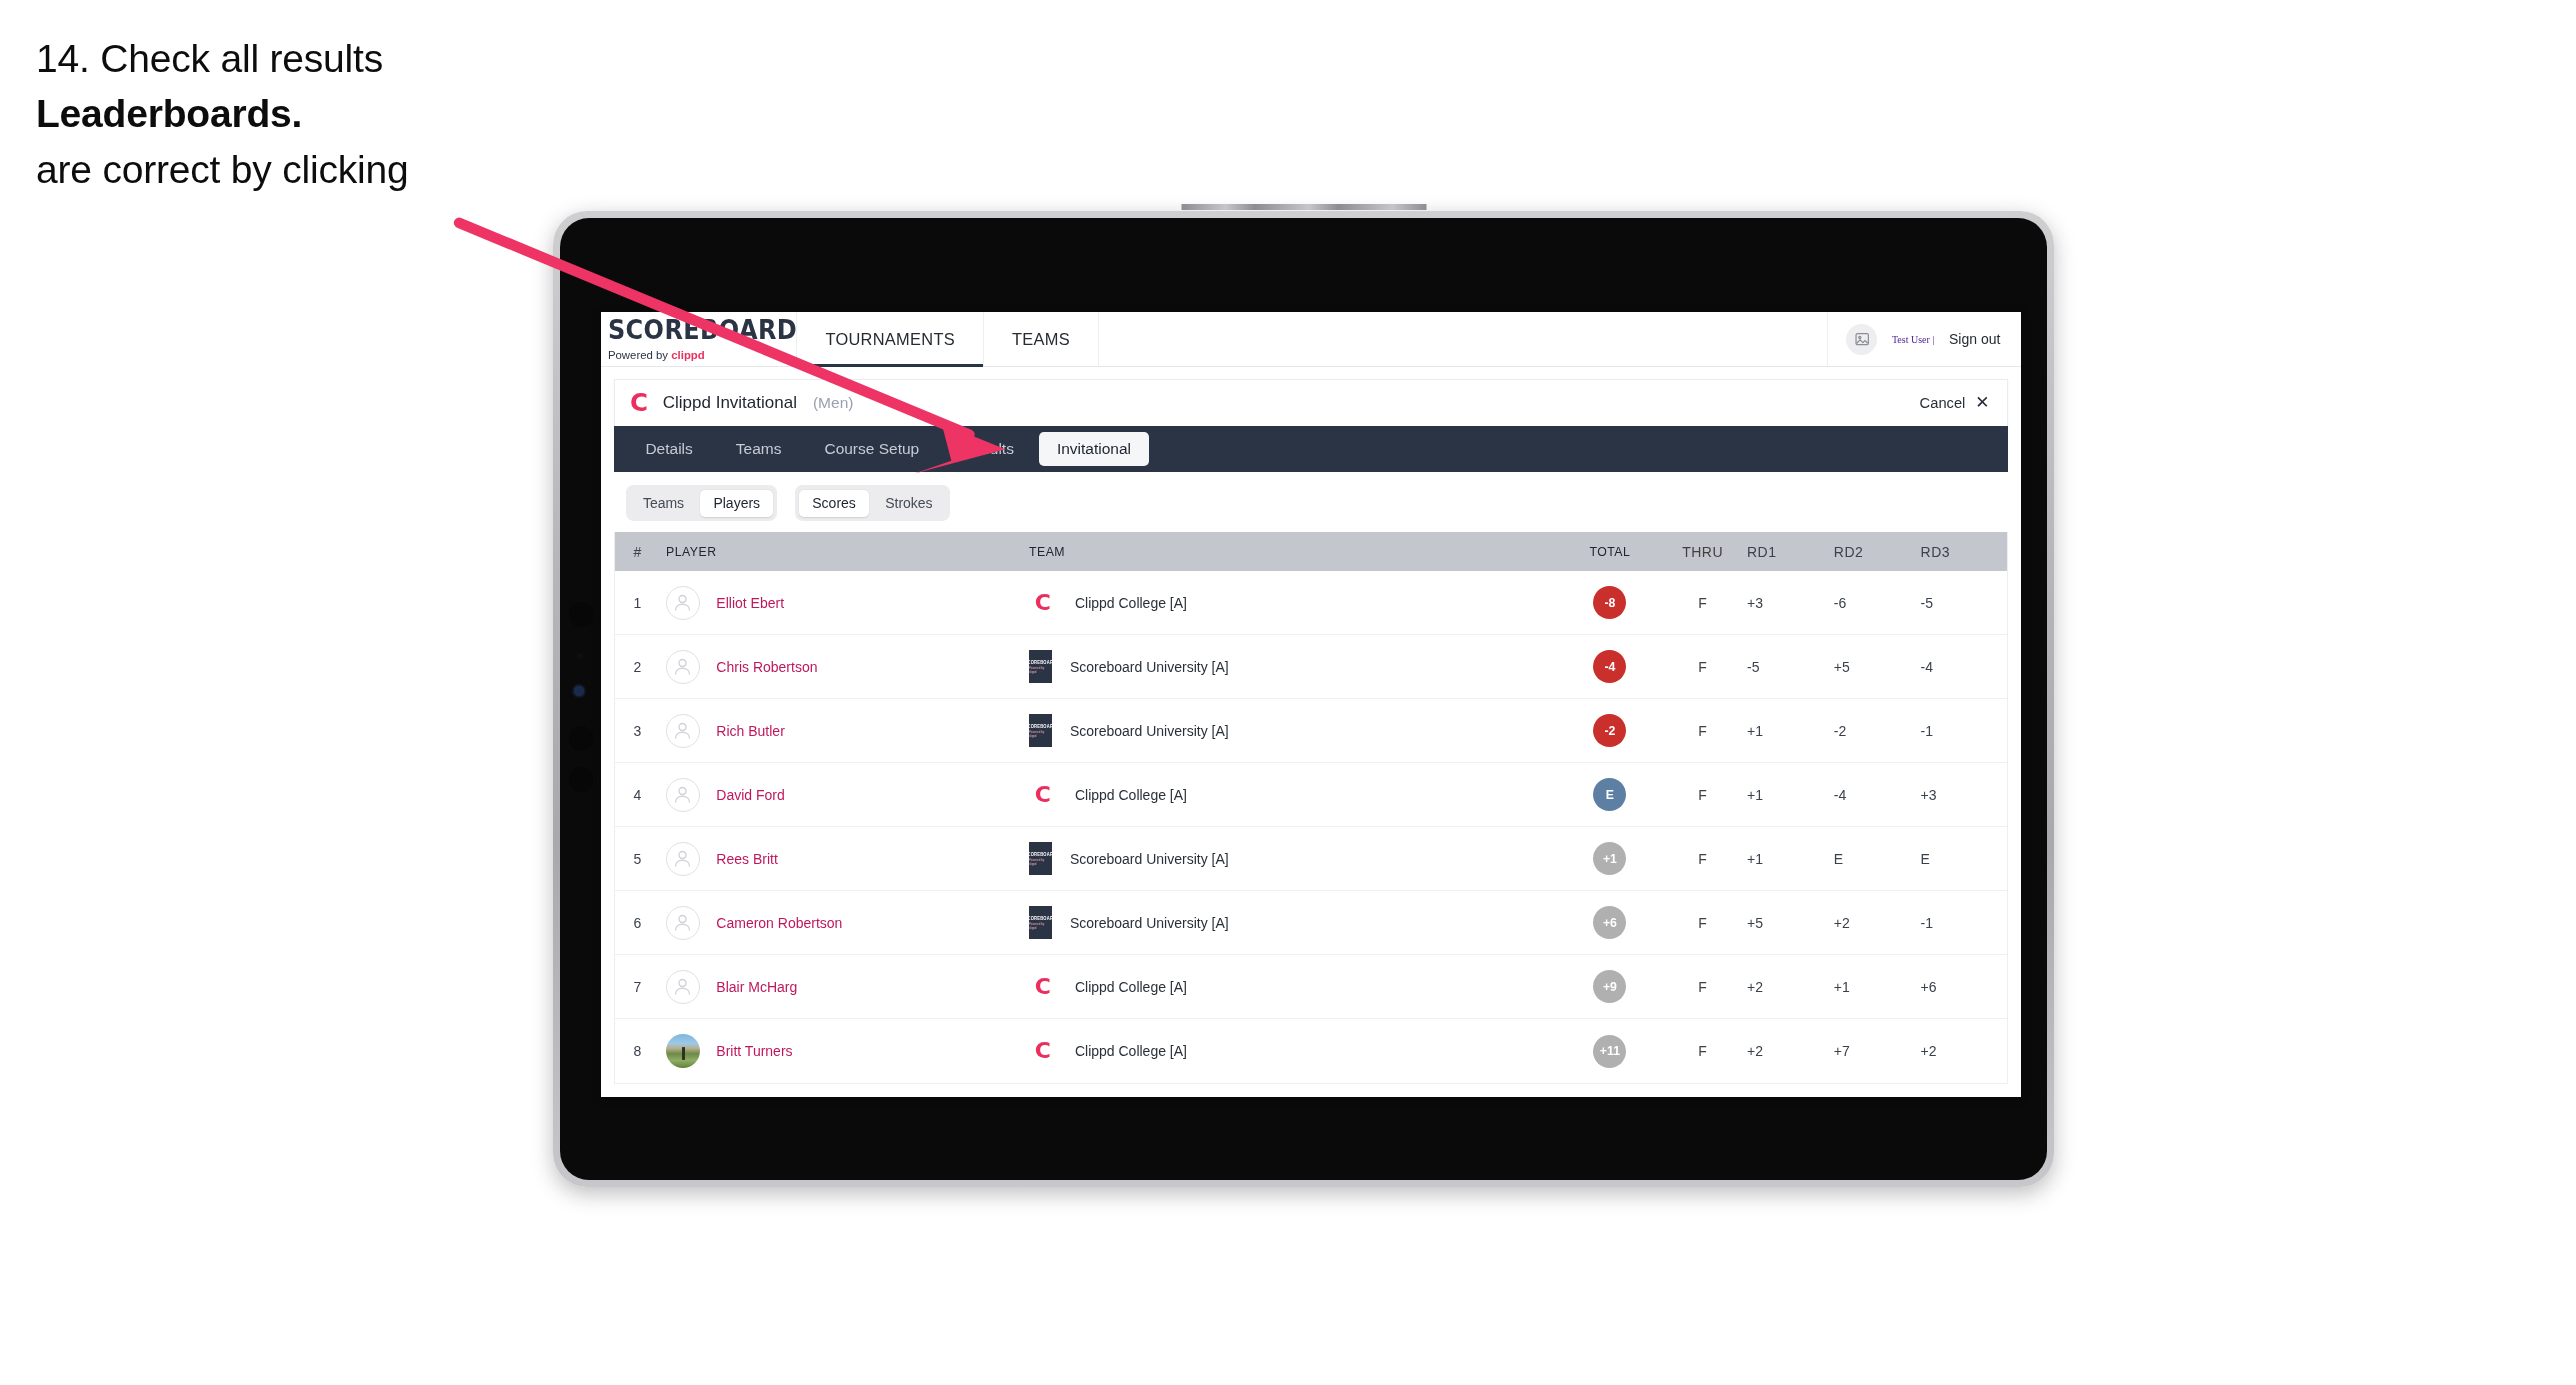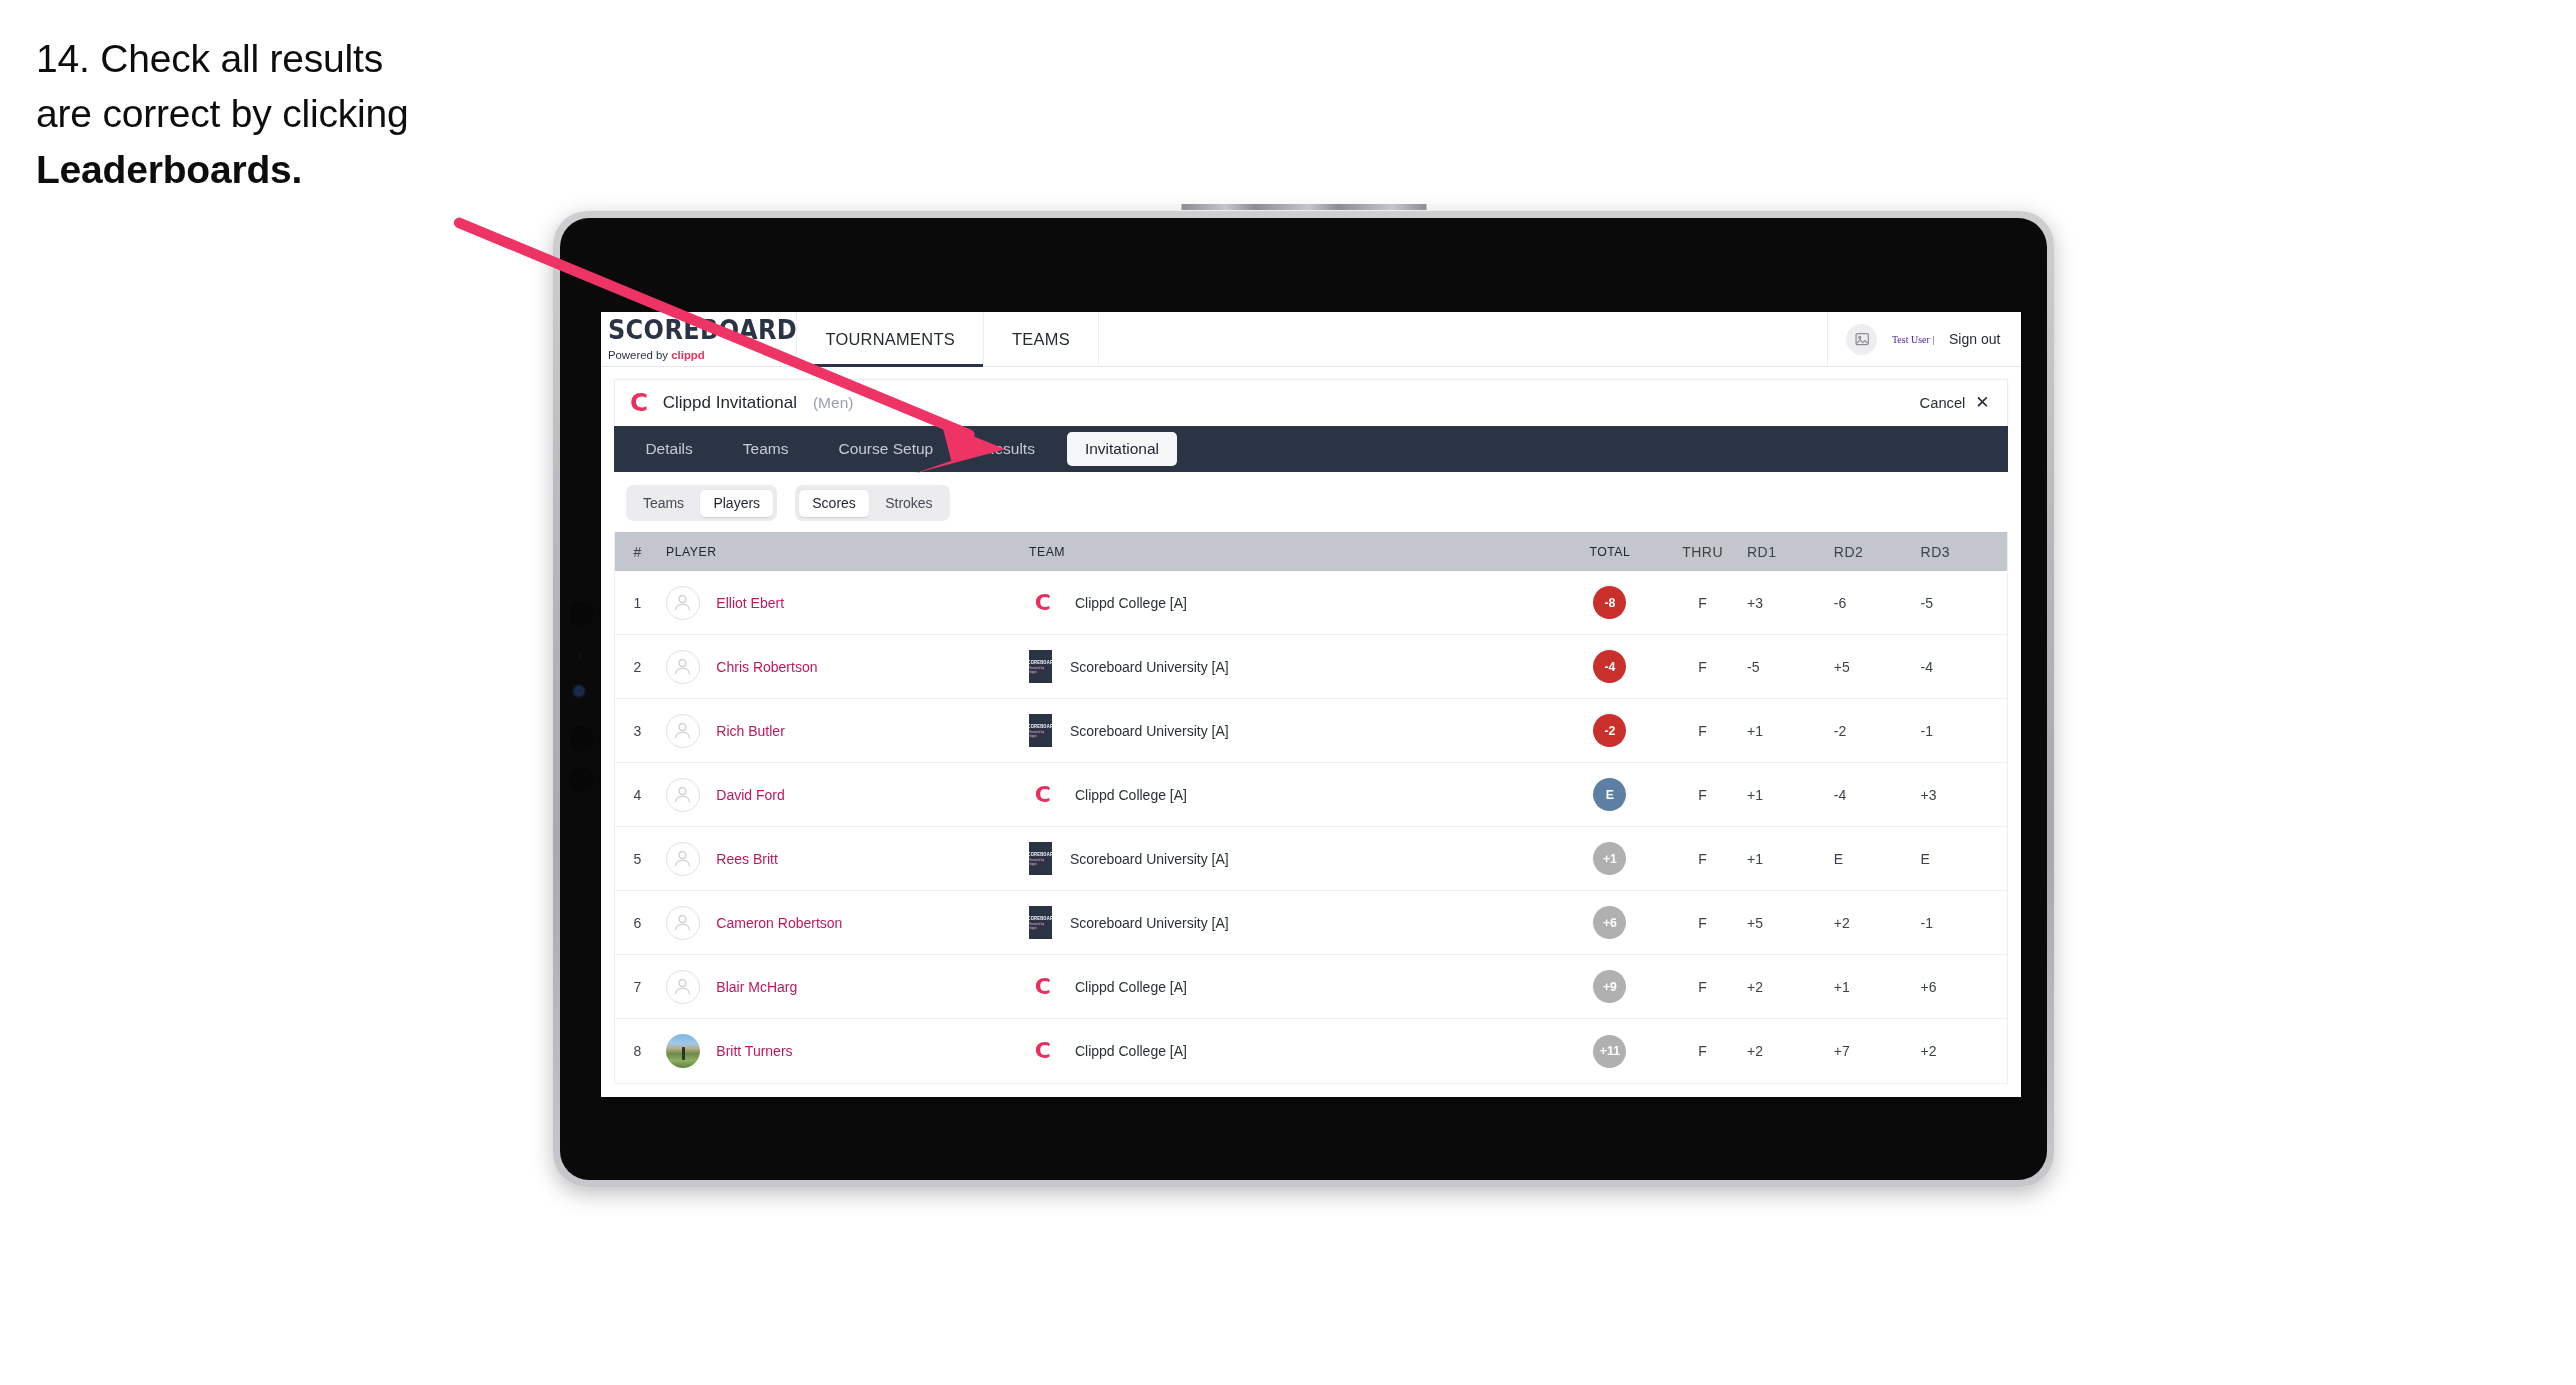--- a/index.html
+++ b/index.html
@@ -94,21 +94,21 @@
   .c-logo { font-family:"DejaVu Sans", sans-serif; font-weight:800; font-size:24.5px; color:#ec2e5e; line-height:1; margin-right:14.7px; }
   .tourn-name { font-size: 17px; color:#1f2530; }
   .tourn-gender { font-size: 15.5px; color:#9aa1ad; margin-left:16px; }
   .tourn-spacer { flex:1; }
   .cancel-btn { display:flex; align-items:center; gap:9.8px; font-size:14.7px; color:#2a2f38; cursor:pointer; }
   .x-glyph { font-size:17px; line-height:1; }
 
   
   .darktabs {
     margin: 0 13px; background:#2b3445; height: 51px;
-    display:flex; align-items:center; padding-left: 13px; gap: 14px;
+    display:flex; align-items:center; padding-left: 13px; gap: 7px;
   }
   .dtab { font-size:15.5px; color:#c6cbd4; padding: 8.2px 18px; border-radius:4.9px; cursor:pointer; }
   .dtab.active { background:#f4f6f8; color:#1d2430; font-weight:400; }
 
   
   .filters { margin: 0 13px; padding: 13px 11.4px 11.4px 11.4px; display:flex; gap: 18px; background:#fff; }
   .seg { background:#ececee; border-radius:7.4px; padding:4.1px; display:flex; gap:3.3px; }
   .seg-btn { font-size:14px; color:#454b55; padding:5.7px 13px; border-radius:4.9px; cursor:pointer; }
   .seg-btn.active { background:#fff; color:#1d2430; box-shadow:0 0.8px 1.6px rgba(0,0,0,0.12); }
 
@@ -158,22 +158,22 @@
   .badge.blue { background:#5d7fa4; }
   .badge.gray { background:#b0b0b0; }
 </style>
 </head>
 <body>
 
 <div id="stage">
 
   <div class="caption">
     <span class="line">14. Check all results</span>
+    <span class="line bold">Leaderboards.</span>
     <span class="line">are correct by clicking</span>
-    <span class="line bold">Leaderboards.</span>
   </div>
 
   <div class="tablet">
     <div class="top-notch"></div>
     <div class="tablet-screen">
 
       <div class="bezel-btn" style="left:8.2px; top:384px; width:24.5px; height:24.5px;"></div>
       <div class="bezel-dot" style="left:16.4px; top:435px; width:5.7px; height:5.7px;"></div>
       <div class="bezel-led" style="left:14px; top:468px; width:9.8px; height:9.8px;"></div>
       <div class="bezel-btn" style="left:8.2px; top:508px; width:24.5px; height:24.5px;"></div>

